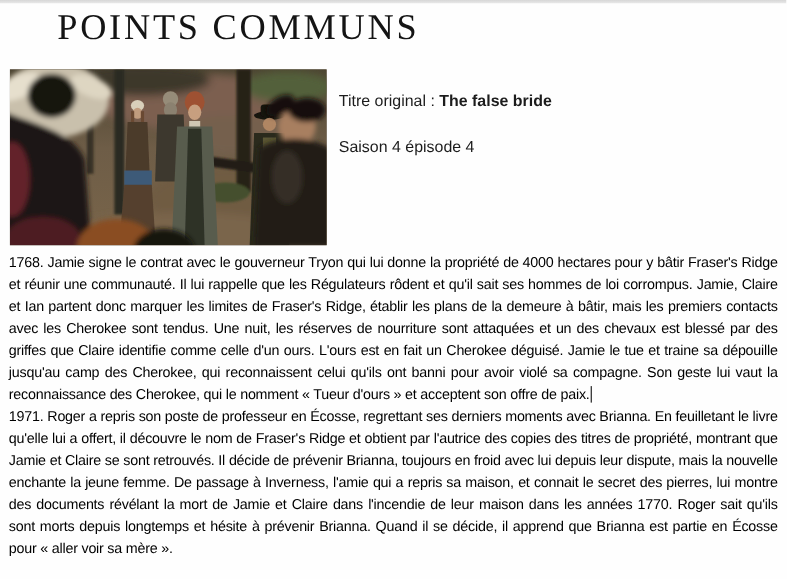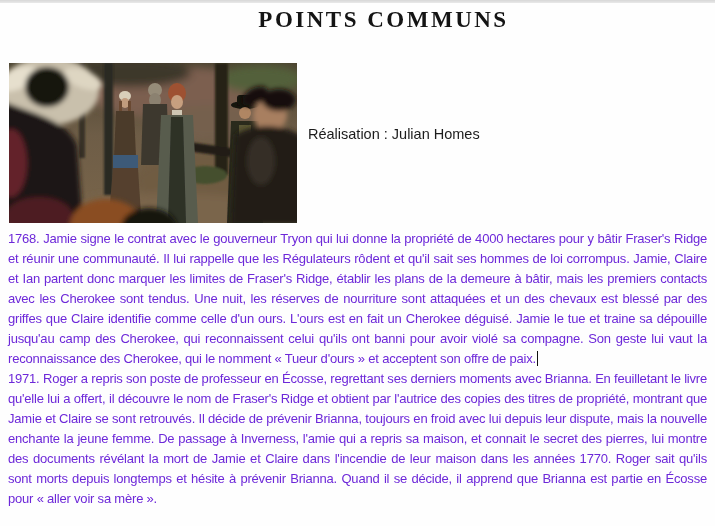--- a/index.html
+++ b/index.html
@@ -10,41 +10,41 @@
     color:#1f1f1f;
     position:relative;
     overflow:hidden;
   }
   .top-border{
     position:absolute;top:0;left:0;right:0;height:3px;
     background:linear-gradient(#d7d7d7,#e9e9e9);
   }
   .title{
     position:absolute;top:7px;left:52px;right:0;
-    margin:0;text-align:center;
+    margin:0;text-align:left;
     font-family:"Liberation Serif", serif;
-    font-size:23px;font-weight:700;letter-spacing:2.5px;
+    font-size:33px;font-weight:400;letter-spacing:2.5px;
     color:#141414;
   }
   .photo{
     position:absolute;left:9px;top:63px;width:288px;height:160px;
     margin:0;overflow:hidden;background:#5e5240;
   }
   .photo svg{display:block;width:100%;height:100%;}
   .meta{
     position:absolute;left:308px;top:82px;width:400px;
     font-size:14.5px;line-height:21px;color:#1c1c1c;
   }
   .meta-line{height:21px;white-space:nowrap;}
   .meta-gap{height:21px;}
   .bold{font-weight:700;margin-left:4px;}
   .body-text{
     position:absolute;left:8px;top:229px;width:699px;
     font-size:13px;line-height:20px;letter-spacing:-0.2px;
-    text-align:justify;color:#6d28d9;
+    text-align:justify;color:#000000;
   }
   .body-text p{margin:0;}
   .caret{
     display:inline-block;width:1.4px;height:15px;
     background:#111;vertical-align:-3px;margin-left:1px;
   }
 </style>
 </head>
 <body>
 
@@ -139,23 +139,26 @@
         <circle cx="261" cy="52" r="17" fill="#a87f60"></circle>
         <ellipse cx="270" cy="37" rx="17" ry="11" fill="#12100b"></ellipse>
         <ellipse cx="246" cy="33" rx="14" ry="8" fill="#12100b" transform="rotate(-30 246 33)"></ellipse>
         <path d="M226 72 C 244 60, 276 60, 294 74 L294 162 L222 162 Z" fill="#221e15"></path>
         <ellipse cx="252" cy="98" rx="14" ry="24" fill="#39322a" opacity="0.85"></ellipse>
       </g>
     </svg>
   </figure>
 
   <section class="meta">
+    <div class="meta-line">
+      <span>Titre original :</span><span class="bold">The false bride</span>
+    </div>
     <div class="meta-gap"></div>
+    <div class="meta-line">Saison 4 épisode 4</div>
     <div class="meta-gap"></div>
-    <div class="meta-line">Réalisation : Julian Homes</div>
   </section>
 
   <section class="body-text">
     <p><span>1768. Jamie signe le contrat avec le gouverneur Tryon qui lui donne la propriété de 4000 hectares pour y bâtir Fraser's Ridge et réunir une communauté. Il lui rappelle que les Régulateurs rôdent et qu'il sait ses hommes de loi corrompus. Jamie, Claire et Ian partent donc marquer les limites de Fraser's Ridge, établir les plans de la demeure à bâtir, mais les premiers contacts avec les Cherokee sont tendus. Une nuit, les réserves de nourriture sont attaquées et un des chevaux est blessé par des griffes que Claire identifie comme celle d'un ours. L'ours est en fait un Cherokee déguisé. Jamie le tue et traine sa dépouille jusqu'au camp des Cherokee, qui reconnaissent celui qu'ils ont banni pour avoir violé sa compagne. Son geste lui vaut la reconnaissance des Cherokee, qui le nomment « Tueur d'ours » et acceptent son offre de paix.</span><span class="caret"></span></p>
     <p><span>1971. Roger a repris son poste de professeur en Écosse, regrettant ses derniers moments avec Brianna. En feuilletant le livre qu'elle lui a offert, il découvre le nom de Fraser's Ridge et obtient par l'autrice des copies des titres de propriété, montrant que Jamie et Claire se sont retrouvés. Il décide de prévenir Brianna, toujours en froid avec lui depuis leur dispute, mais la nouvelle enchante la jeune femme. De passage à Inverness, l'amie qui a repris sa maison, et connait le secret des pierres, lui montre des documents révélant la mort de Jamie et Claire dans l'incendie de leur maison dans les années 1770. Roger sait qu'ils sont morts depuis longtemps et hésite à prévenir Brianna. Quand il se décide, il apprend que Brianna est partie en Écosse pour « aller voir sa mère ».</span></p>
   </section>
 
 </div>
 
 </body></html>

